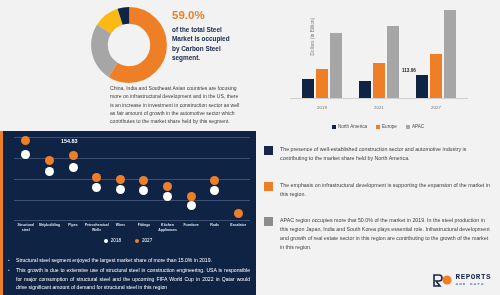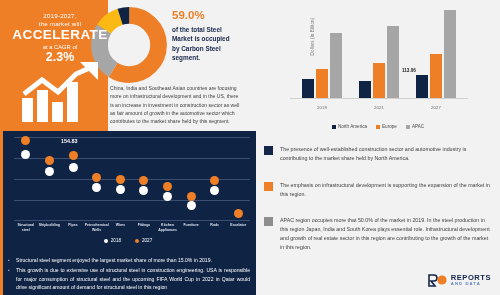--- a/index.html
+++ b/index.html
@@ -305,20 +305,21 @@
     display: flex;
     align-items: center;
     gap: 3px;
   }
   .logo-mark {
     width: 20px; height: 14px;
     position: relative;
   }
   .logo-words {
     line-height: 1;
+    font-family: Liberation Mono, monospace;
   }
   .logo-l1 {
     font-size: 7.6px;
     font-weight: bold;
     color: #15264b;
     letter-spacing: .5px;
   }
   .logo-l2 {
     font-size: 4.2px;
     font-weight: bold;
@@ -331,37 +332,20 @@
     left: 0; top: 131px;
     width: 3px; height: 164px;
     background: #ef7f27;
   }
 </style>
 </head>
 <body>
 
 <div class="infographic">
 
-  <div class="orange-panel">
-    <div class="op-text">
-      <div class="op-l1">2019-2027,</div>
-      <div class="op-l2">the market will</div>
-      <div class="op-accel">ACCELERATE</div>
-      <div class="op-l3">at a CAGR of</div>
-      <div class="op-cagr">2.3%</div>
-    </div>
-    <svg class="op-graphic" viewBox="0 0 90 62">
-      <rect x="4" y="36" width="11" height="24" fill="#ffffff"></rect>
-      <rect x="19" y="28" width="11" height="32" fill="#ffffff"></rect>
-      <rect x="34" y="40" width="11" height="20" fill="#ffffff"></rect>
-      <rect x="49" y="20" width="11" height="40" fill="#ffffff"></rect>
-      <polyline points="6,32 24,18 40,30 58,12 76,4" fill="none" stroke="#ffffff" stroke-width="5" stroke-linejoin="miter"></polyline>
-      <polygon points="62,0 80,0 80,18" fill="#ffffff"></polygon>
-    </svg>
-  </div>
 
   <div class="donut-block">
     <svg class="donut-wrap" viewBox="0 0 42 42">
 
       <circle cx="21" cy="21" r="15.915" fill="transparent" stroke="#ef7f27" stroke-width="9" stroke-dasharray="59 41" stroke-dashoffset="25"></circle>
       <circle cx="21" cy="21" r="15.915" fill="transparent" stroke="#a6a6a6" stroke-width="9" stroke-dasharray="25 75" stroke-dashoffset="-34"></circle>
       <circle cx="21" cy="21" r="15.915" fill="transparent" stroke="#fdb913" stroke-width="9" stroke-dasharray="11 89" stroke-dashoffset="-59"></circle>
       <circle cx="21" cy="21" r="15.915" fill="transparent" stroke="#0f2344" stroke-width="9" stroke-dasharray="5 95" stroke-dashoffset="-70"></circle>
     </svg>
     <div class="donut-caption">

